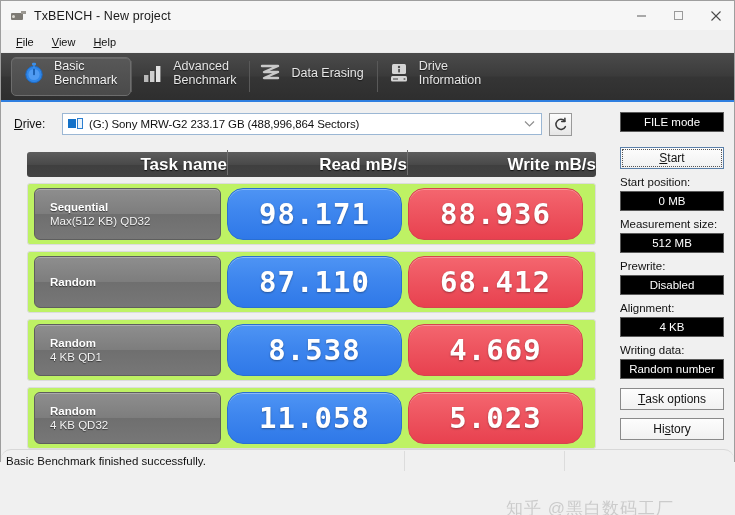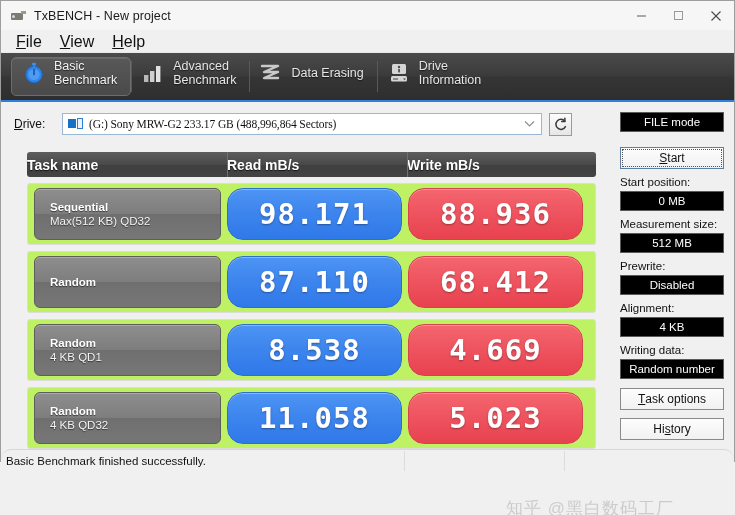--- a/index.html
+++ b/index.html
@@ -61,21 +61,21 @@
 
   
   .menubar {
     height: 21px; flex: 0 0 21px;
     background: #f0f0f0;
     display: flex; align-items: center;
     padding-left: 6px;
     border-bottom: 1px solid #eaeaea;
   }
   .menu-item {
-    padding: 2px 9px; font-size: 16px; color: #111;
+    padding: 2px 9px; font-size: 11px; color: #111;
   }
   .menu-item u { text-decoration: underline; }
 
   
   .tabstrip {
     flex: 0 0 49px; height: 49px;
     background: linear-gradient(180deg,#4b4b4b 0%,#3b3b3b 48%,#353535 52%,#2e2e2e 100%);
     display: flex; align-items: center;
     padding-left: 10px;
     border-bottom: 2px solid #2f7fe0;
@@ -155,21 +155,20 @@
     position: absolute; left: 0; top: 2px; width: 8px; height: 9px;
     background: #1471c8;
   }
   .combo-icon .sq2 {
     position: absolute; left: 9px; top: 1px; width: 6px; height: 11px;
     border: 1px solid #2c7fd0; background: #eaf3fb; box-sizing: border-box;
   }
   .combo-text {
     font-size: 11.5px; color: #111; white-space: nowrap;
     letter-spacing: -0.1px;
-    font-family: Liberation Serif, serif;
   }
   .combo-arrow {
     margin-left: auto; margin-right: 6px;
     color: #8a8a8a;
   }
   .refresh-btn {
     width: 23px; height: 23px; margin-left: 7px;
     border: 1px solid #9a9a9a;
     background: linear-gradient(180deg,#fdfdfd,#e6e6e6);
     display: flex; align-items: center; justify-content: center;
@@ -179,22 +178,22 @@
   
   .table-head {
     margin: 17px 0 0 26px;
     width: 569px; height: 25px;
     background: linear-gradient(180deg,#5d5d5d 0%,#494949 50%,#3f3f3f 51%,#434343 100%);
     border-radius: 3px;
     display: flex; align-items: center;
     box-sizing: border-box;
   }
   .th {
-    color: #ffffff; font-size: 14px; font-weight: bold;
-    text-align: left;
+    color: #ffffff; font-size: 17px; font-weight: bold;
+    text-align: right;
     text-shadow: 0 1px 1px rgba(0,0,0,.7);
     position: relative;
   }
   .th.c1 { width: 200px; }
   .th.c2 { width: 180px; }
   .th.c3 { width: 189px; }
   .th.c2::before, .th.c3::before {
     content: ""; position: absolute; left: 0; top: -5px;
     width: 1px; height: 25px; background: #6f6f6f;
   }

